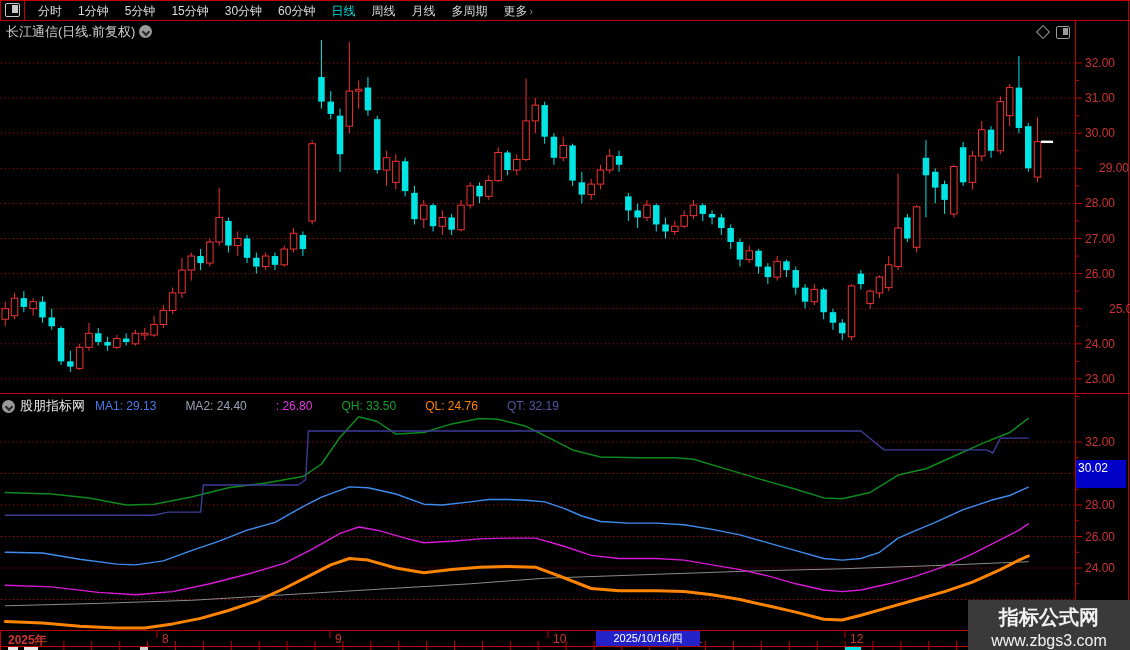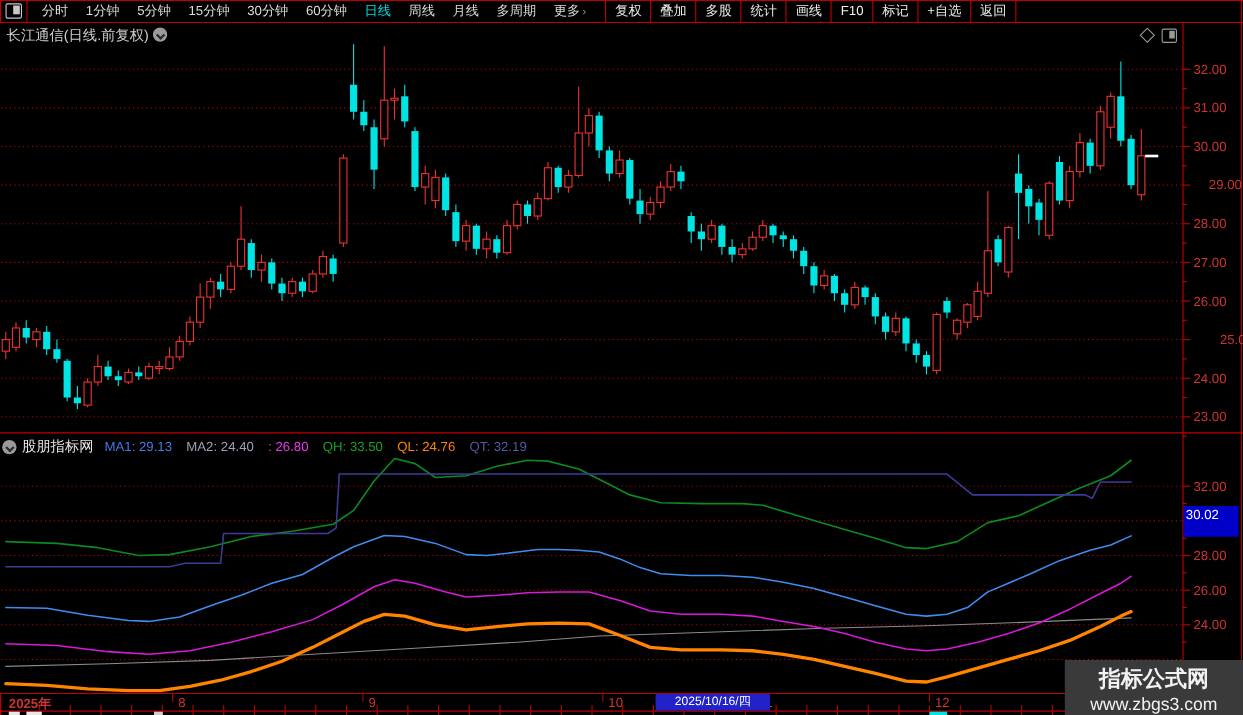--- a/index.html
+++ b/index.html
@@ -24,21 +24,21 @@
                position:relative;vertical-align:-2px;margin-left:4px;}
   .chev-circle:after{content:"";position:absolute;left:3.5px;top:4px;width:4px;height:4px;
                border-right:2px solid #2a2a2a;border-bottom:2px solid #2a2a2a;transform:rotate(45deg);}
   #chart-corner-icons{left:1038px;top:26px;z-index:5;color:#9a9a9a;font-size:11px;letter-spacing:6px;}
   .diamond{display:inline-block;width:8px;height:8px;border:1px solid #9a9a9a;transform:rotate(45deg);margin-right:8px;}
   .winicon2{display:inline-block;width:12px;height:11px;border:1px solid #9a9a9a;border-radius:2px;position:relative;vertical-align:-2px;}
   .winicon2 span{position:absolute;right:1px;top:1px;width:5px;height:7px;background:#9a9a9a;}
   
   #ind-header{left:2px;top:397px;height:15px;z-index:5;white-space:nowrap;font-size:12px;}
   #ind-name{color:#e6e6e6;font-size:13px;margin-right:10px;}
-  .ind-val{margin-right:13px;font-size:12px;}
+  .ind-val{margin-right:29px;font-size:12px;}
   
   .ylab{position:absolute;left:1085px;width:44px;font-size:12px;color:#cc3333;z-index:3;}
   .xlab{position:absolute;top:632px;font-size:12px;color:#cc3333;z-index:4;}
   
   #date-tag{left:596px;top:631px;width:104px;height:15px;background:#2222c8;color:#fff;
             font-size:11px;line-height:15px;text-align:center;z-index:5;}
   #price-tag{left:1076px;top:460px;width:48px;height:28px;background:#0000c8;color:#fff;
              font-size:12px;line-height:16px;padding-left:2px;z-index:5;}
   
   #watermark{left:968px;top:600px;width:162px;height:50px;background:#3a3a3a;z-index:10;text-align:center;color:#f2f2f2;}
@@ -421,31 +421,20 @@
     <polyline points="5.3,621.5 42.5,623.1 79.7,626.3 116.9,627.9 144.8,627.9 172.7,623.9 200.6,618.4 228.5,610.5 256.4,601.1 284.3,588.5 312.2,574.3 330.8,564.9 349.4,558.5 368.0,560.1 395.9,568.0 423.8,572.7 451.7,569.6 479.6,567.2 507.5,566.4 535.4,567.2 563.3,577.5 591.2,588.5 619.1,590.8 656.3,590.8 684.2,591.6 712.1,594.8 740.0,599.5 767.9,605.8 795.8,612.1 823.7,619.2 842.3,620.0 860.9,615.3 888.8,607.4 916.7,599.5 944.6,591.6 972.5,582.2 1000.4,569.6 1019.0,560.1 1028.3,556.0" fill="none" stroke="#ff8400" stroke-width="3" stroke-linejoin="round" stroke-linecap="round"></polyline>
   </svg>
 
 <div id="toolbar" class="abs">
   <div id="tb-left-iconbox" class="abs">
     <span class="winicon">
         <span class="half"></span>
       </span>
   </div>
   <div id="periods" class="abs"><span class="period">分时</span><span class="period">1分钟</span><span class="period">5分钟</span><span class="period">15分钟</span><span class="period">30分钟</span><span class="period">60分钟</span><span class="period active">日线</span><span class="period">周线</span><span class="period">月线</span><span class="period">多周期</span><span class="period">更多<span class="more-chev">›</span></span></div>
-  <div id="rightbtns" class="abs">
-      <span class="rbtn">复权</span>
-      <span class="rbtn">叠加</span>
-      <span class="rbtn">多股</span>
-      <span class="rbtn">统计</span>
-      <span class="rbtn">画线</span>
-      <span class="rbtn">F10</span>
-      <span class="rbtn">标记</span>
-      <span class="rbtn">+自选</span>
-      <span class="rbtn">返回</span>
-    </div>
 </div>
 
 <div id="chart-title" class="abs">
   <span>长江通信(日线.前复权)</span><span class="chev-circle"></span>
 </div>
 <div id="chart-corner-icons" class="abs">
   <span class="diamond"></span><span class="winicon2"><span></span></span>
 </div>
 
 <div id="ind-header" class="abs">

